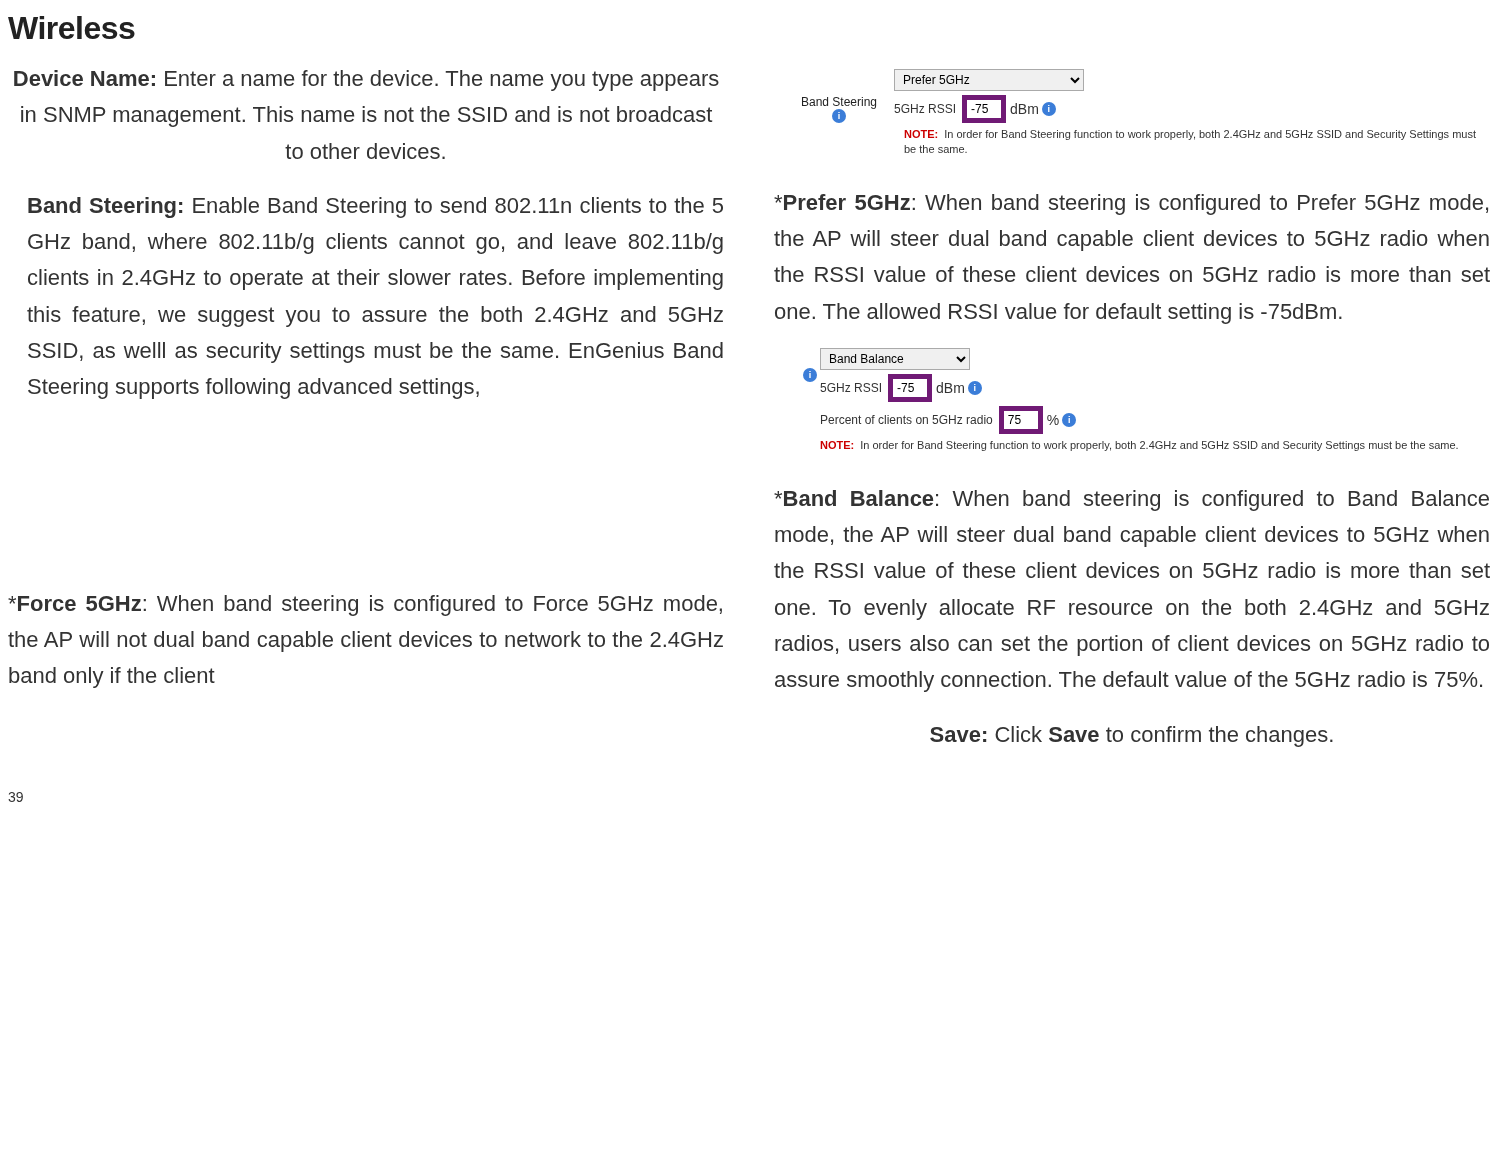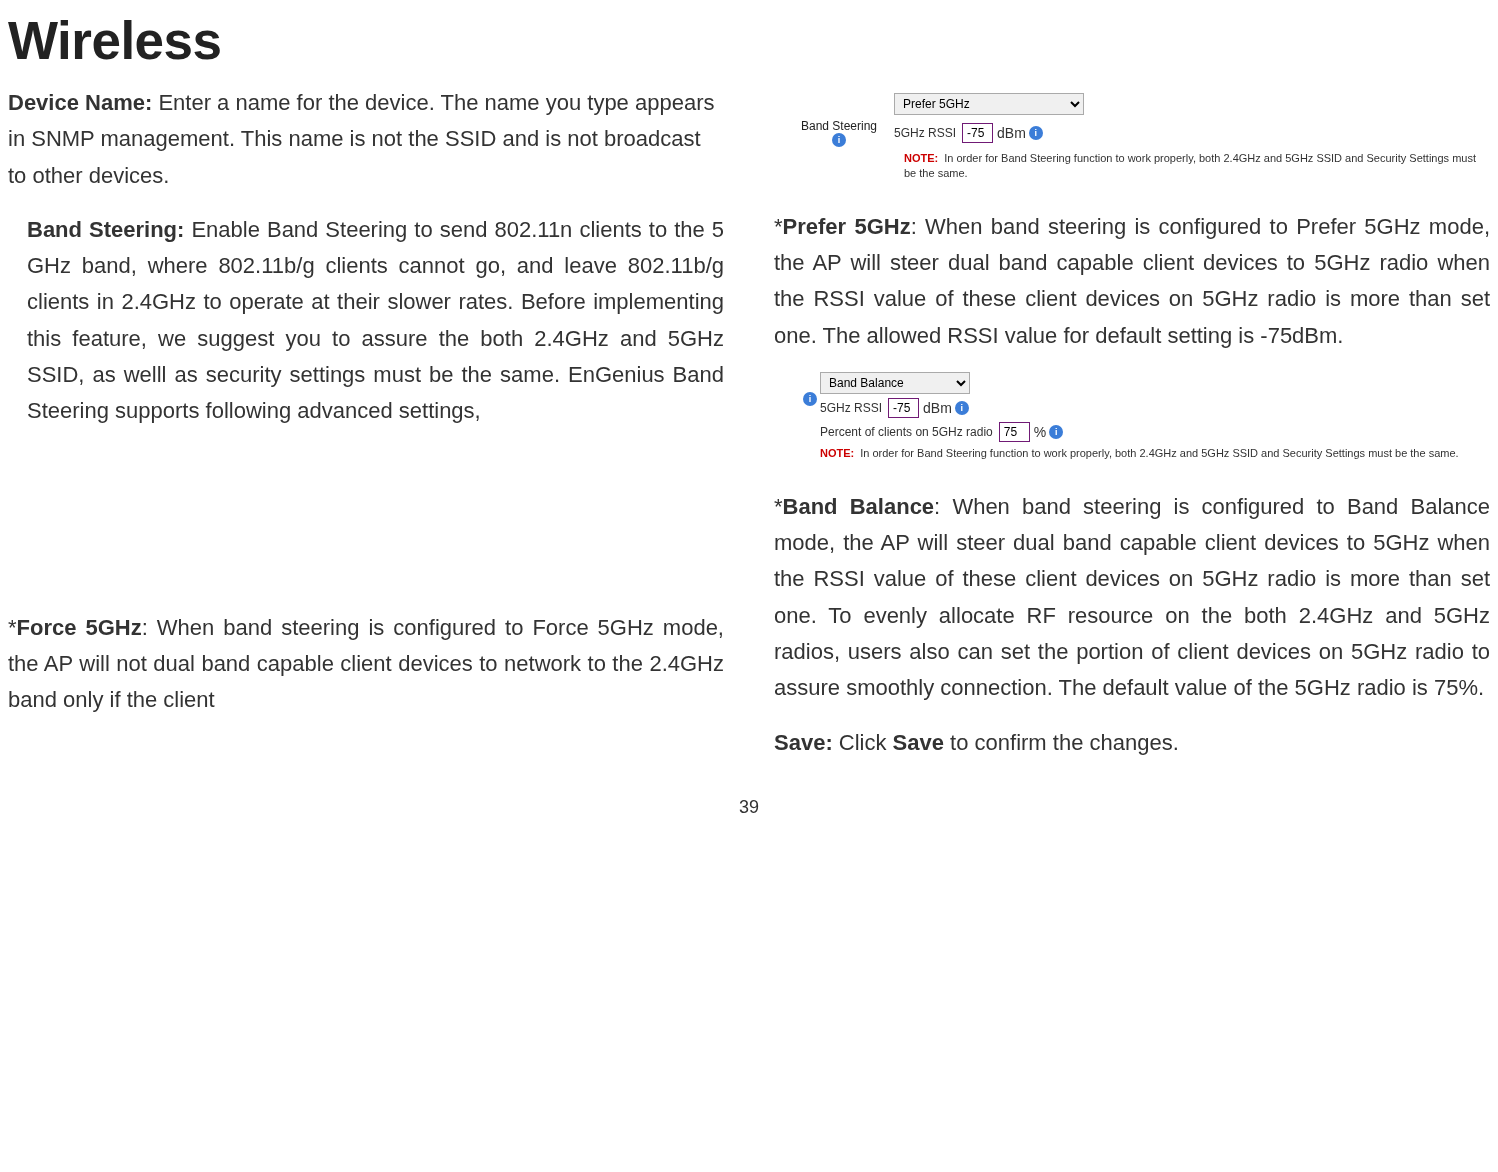--- a/index.html
+++ b/index.html
@@ -4,21 +4,21 @@
 <style>
   * { box-sizing: border-box; margin: 0; padding: 0; }
   body {
     font-family: Arial, sans-serif;
     background: #fff;
     color: #333;
     padding: 10px 8px 20px 8px;
     width: 1498px;
   }
   .page-title {
-    font-size: 53px;
+    font-size: 32px;
     font-weight: 700;
     color: #222;
     margin-bottom: 14px;
     letter-spacing: -0.5px;
   }
   .columns {
     display: flex;
     gap: 50px;
   }
   .col {
@@ -29,20 +29,21 @@
     font-size: 28px;
     font-weight: 700;
     color: #333;
     margin-bottom: 180px;
   }
   .body-text {
     font-size: 22px;
     line-height: 1.65;
     color: #333;
     margin-bottom: 18px;
+    text-align: center;
   }
   .body-text .bold { font-weight: 700; }
   .body-text.justify { text-align: justify; }
   .screenshot {
     margin: 8px 0 28px 0;
     font-family: Arial, sans-serif;
     font-size: 11px;
     color: #333;
   }
   .ss-row {
@@ -75,22 +76,22 @@
   .ss-select {
     font-size: 12px;
     padding: 2px 4px;
     width: 190px;
     border: 1px solid #aaa;
     background: #f0f0f0;
   }
   .ss-input {
     font-size: 12px;
     padding: 2px 4px;
-    width: 31px;
-    border: 1px solid #701a75;
+    width: 44px;
+    border: 5px solid #701a75;
   }
   .ss-unit {
     font-size: 14px;
     margin-left: 4px;
   }
   .ss-note {
     font-size: 11px;
     padding-left: 130px;
     line-height: 1.35;
   }
@@ -105,22 +106,21 @@
   }
   .ss2-left {
     width: 46px;
     display: flex;
     justify-content: flex-end;
     align-items: center;
     padding-top: 20px;
   }
   .ss2-body { flex: 1; }
   .page-number {
-    text-align: center;
-    font-size: 18px;
+    font-size: 14px;
     color: #333;
     margin-top: 18px;
   }
 </style>
 </head>
 <body>
 
 <h1 class="page-title">Wireless</h1>
 
 <div class="columns">

